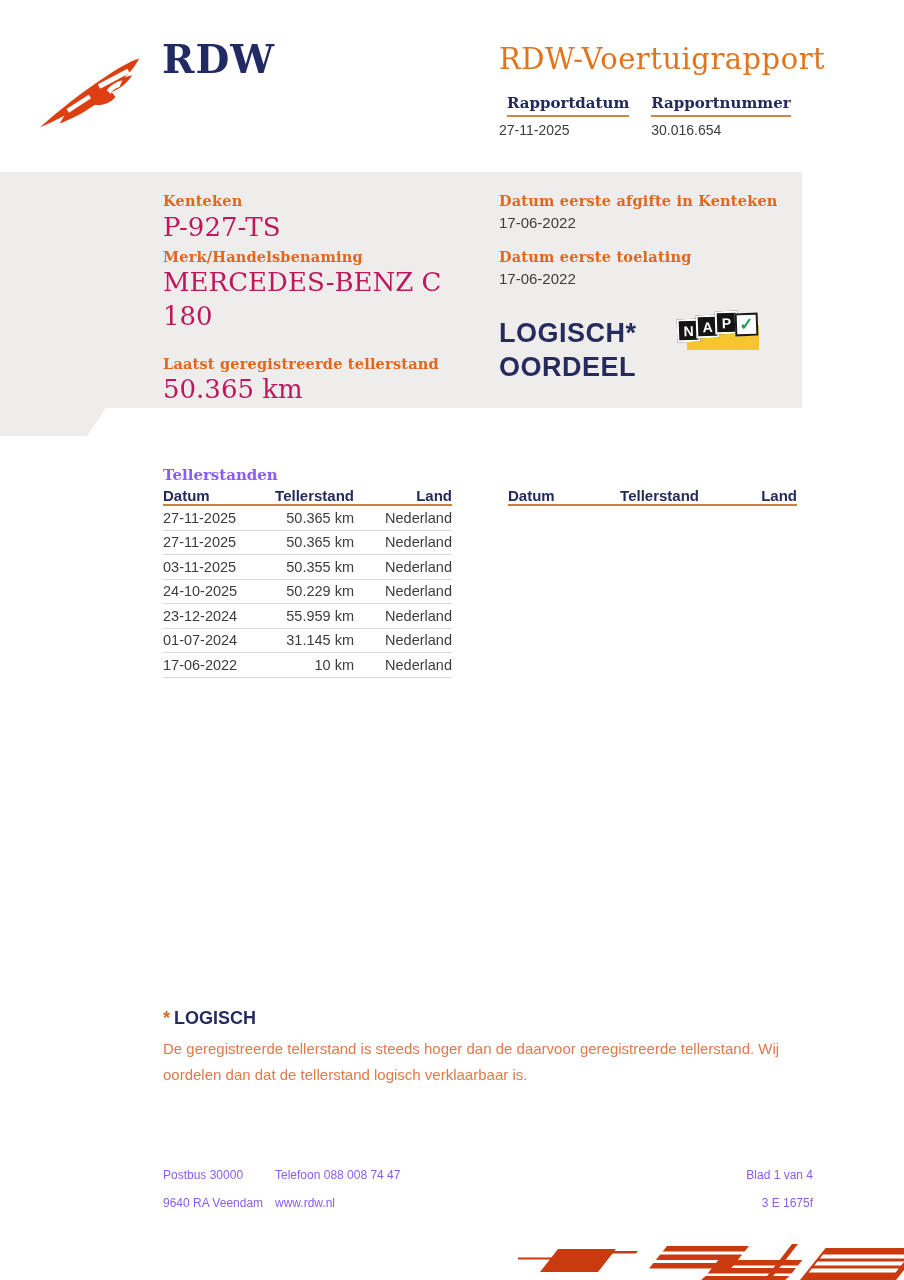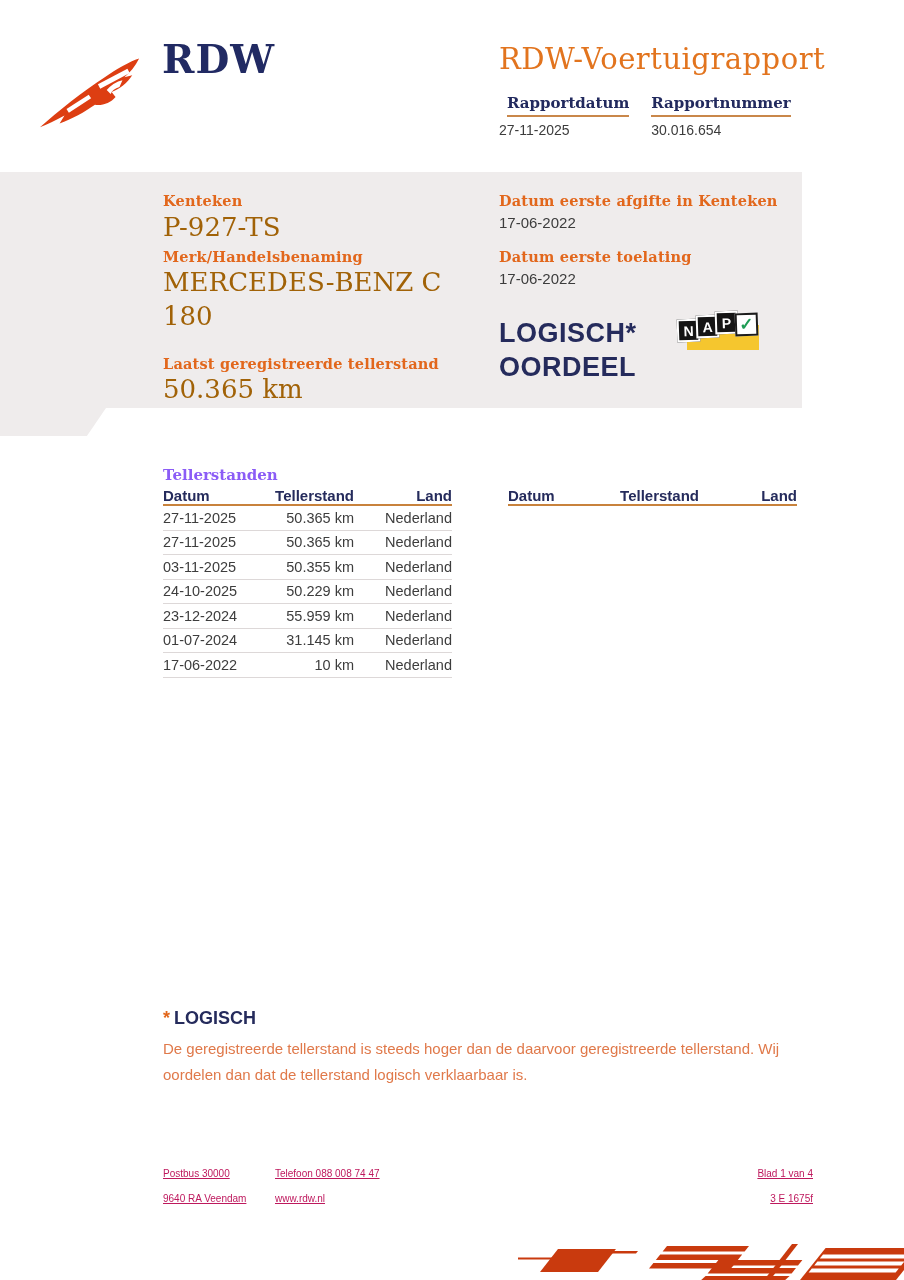--- a/index.html
+++ b/index.html
@@ -39,21 +39,21 @@
   .summary-tail {
     position:absolute; left:0; top:408px; width:106px; height:28px;
     background:#efecec;
     clip-path:polygon(0 0, 100% 0, 82% 100%, 0 100%);
   }
   .field-label {
     font-family:"DejaVu Serif", serif; font-weight:bold;
     font-size:14.5px; color:#e2671c; letter-spacing:0.2px;
   }
   .field-value-big {
-    font-family:"DejaVu Serif", serif; font-size:26px; color:#a16207;
+    font-family:"DejaVu Serif", serif; font-size:26px; color:#be185d;
     line-height:34px; white-space:pre-line;
   }
   .field-value-sm { font-size:15px; color:#3c3c3c; }
   .f-kenteken-label   { position:absolute; left:163px; top:192px; }
   .f-kenteken-value   { position:absolute; left:163px; top:210px; }
   .f-merk-label       { position:absolute; left:163px; top:248px; }
   .f-merk-value       { position:absolute; left:163px; top:265px; width:320px; }
   .f-teller-label     { position:absolute; left:163px; top:355px; }
   .f-teller-value     { position:absolute; left:163px; top:372px; }
   .f-afgifte-label    { position:absolute; left:499px; top:192px; }
@@ -109,21 +109,21 @@
 
   
   .footnote-title { position:absolute; left:163px; top:1008px; font-size:18px; font-weight:bold; color:#252b5c; }
   .footnote-title .star { color:#e2671c; margin-right:4px; }
   .footnote-text {
     position:absolute; left:163px; top:1036px; width:668px;
     font-size:15px; line-height:26px; color:#e0794a;
   }
 
   
-  .footer { position:absolute; left:163px; top:1168px; width:650px; font-size:10px; color:#be185d;text-decoration:underline; }
+  .footer { position:absolute; left:163px; top:1168px; width:650px; font-size:12px; color:#8b5cf6; }
   .footer .row { display:flex; margin-bottom:14px; }
   .footer .col1 { width:112px; }
   .footer .col2 { flex:1; }
   .footer .col3 { text-align:right; }
 
   .bottom-art { position:absolute; left:440px; top:1242px; width:464px; height:38px; }
 </style>
 </head>
 <body>
 

